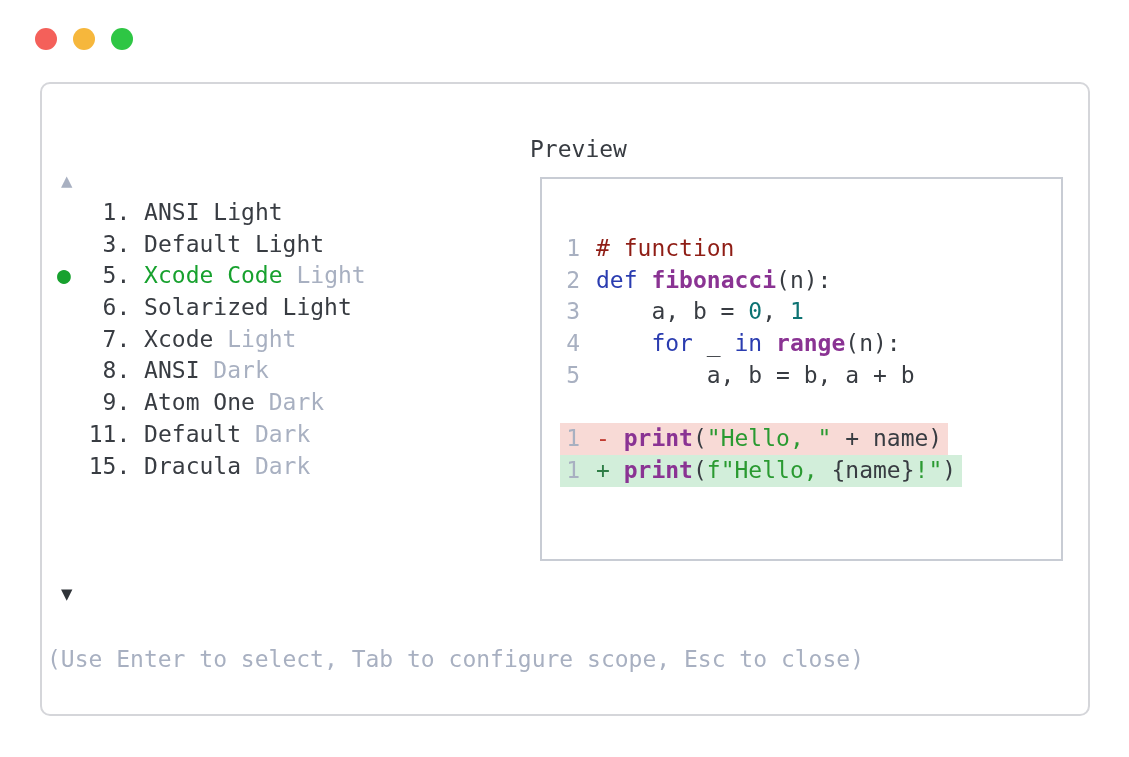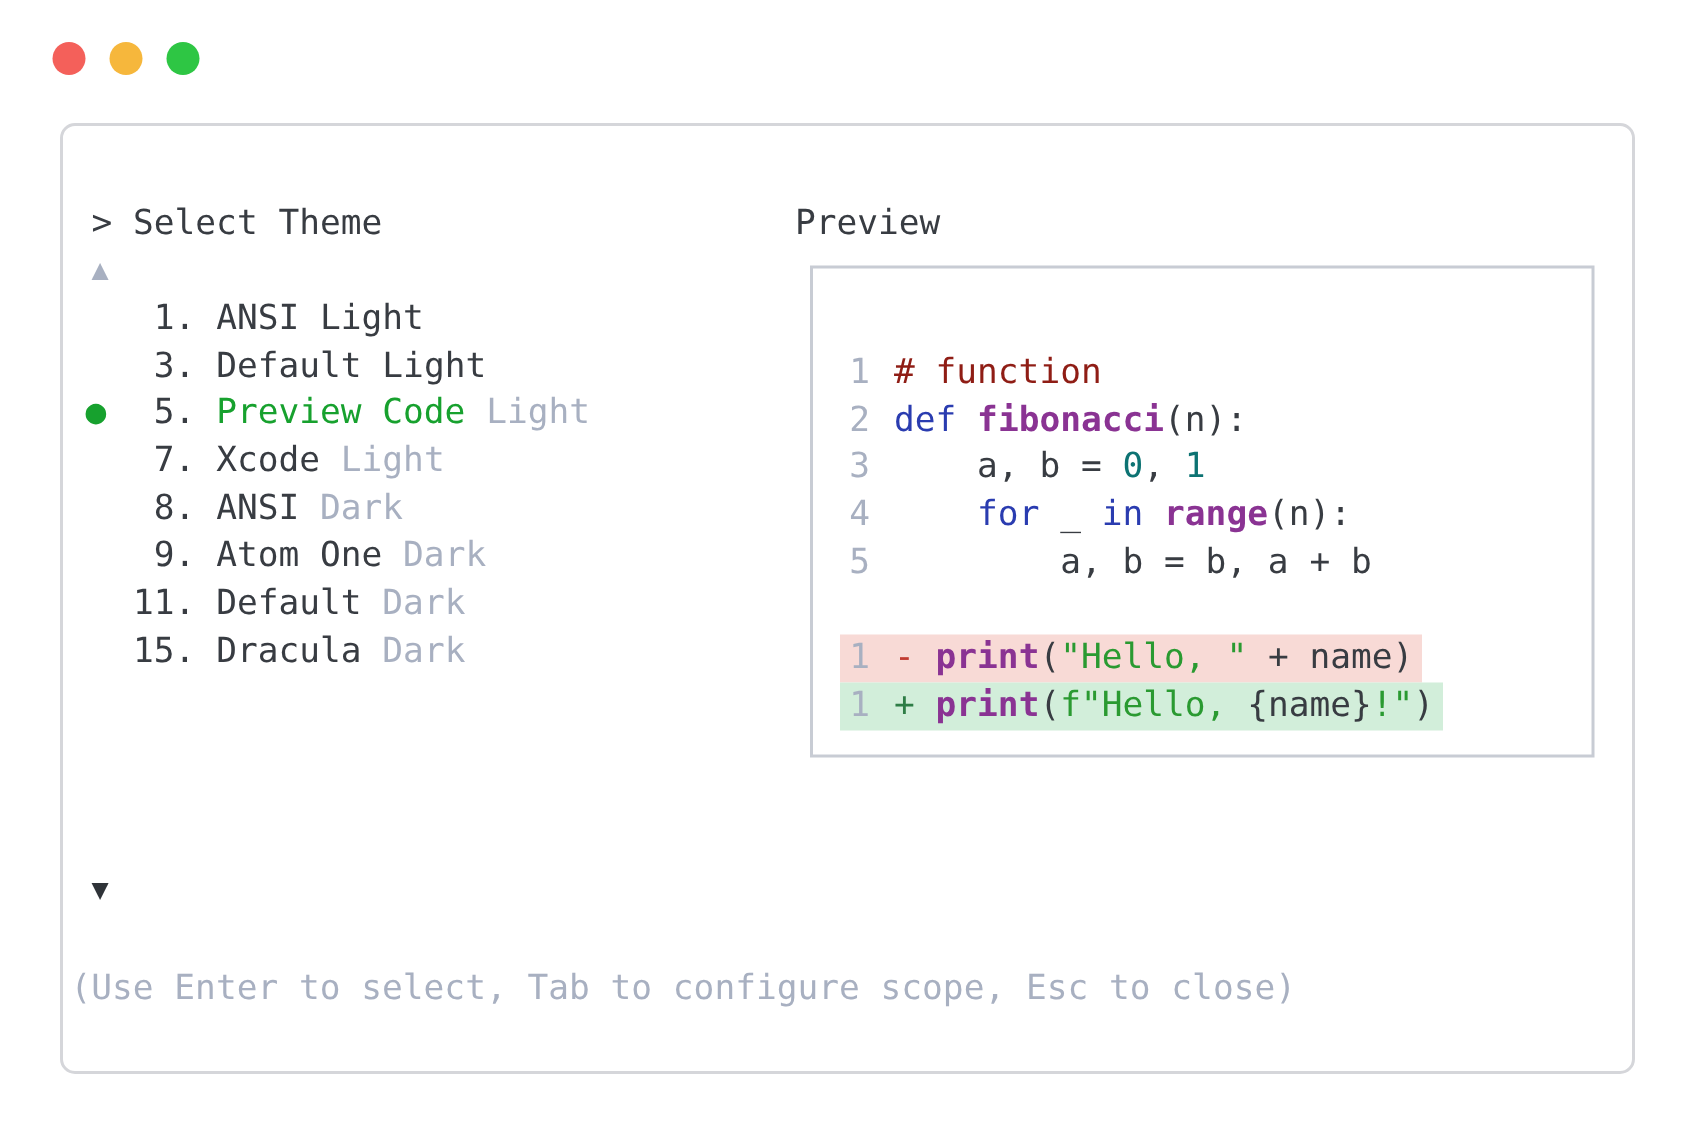--- a/index.html
+++ b/index.html
@@ -21,21 +21,21 @@
   .theme-list{position:absolute;left:19px;top:113px;}
   .theme-row{position:relative;height:31.7px;white-space:pre;cursor:pointer;}
   .theme-row .bullet{position:absolute;left:-4px;top:0;color:var(--selection-green);}
   .theme-row .t-name{color:var(--text);}
   .theme-row.selected .t-name{color:var(--selection-green);}
   .theme-row .t-variant{color:var(--text);}
   .theme-row .t-variant.muted{color:var(--muted);}
   .theme-row .t-num{color:var(--text);}
   .hint{position:absolute;left:5px;top:560px;white-space:pre;color:var(--muted);}
   
-  .preview-box{position:absolute;left:498px;top:93px;width:523px;height:328px;
+  .preview-box{position:absolute;left:498px;top:93px;width:523px;height:384px;
                border:2px solid var(--preview-border);background:#ffffff;box-sizing:border-box;padding-left:12px;}
   .code-block{position:absolute;left:24px;top:54px;}
   .code-line{height:31.7px;white-space:pre;}
   .lineno{display:inline-block;width:14px;margin-right:16px;text-align:right;color:var(--muted);}
   .tk-plain{color:var(--text);}
   .tk-comment{color:var(--syn-comment);}
   .tk-keyword{color:var(--syn-keyword);}
   .tk-func{color:var(--syn-func);font-weight:bold;}
   .tk-number{color:var(--syn-number);}
   .tk-string{color:var(--syn-string);}
@@ -49,28 +49,28 @@
 <body>
 
 <div class="stage">
   <div class="traffic-lights">
     <span class="light red"></span>
     <span class="light yellow"></span>
     <span class="light green"></span>
   </div>
 
   <div class="panel">
-    <div class="picker-title">&gt; Select Theme</div>
     <div class="preview-label">Preview</div>
 
     <div class="scroll-up">▲</div>
     <div class="theme-list" id="theme-list">
         <div class="theme-row"><span class="t-num">   1. </span><span class="t-name">ANSI</span><span> </span><span class="t-variant">Light</span></div>
         <div class="theme-row"><span class="t-num">   3. </span><span class="t-name">Default</span><span> </span><span class="t-variant">Light</span></div>
-        <div class="theme-row selected"><span class="bullet">●</span><span class="t-num">   5. </span><span class="t-name">Preview Code</span><span> </span><span class="t-variant muted">Light</span></div>
+        <div class="theme-row selected"><span class="bullet">●</span><span class="t-num">   5. </span><span class="t-name">Xcode Code</span><span> </span><span class="t-variant muted">Light</span></div>
+        <div class="theme-row"><span class="t-num">   6. </span><span class="t-name">Solarized</span><span> </span><span class="t-variant">Light</span></div>
         <div class="theme-row"><span class="t-num">   7. </span><span class="t-name">Xcode</span><span> </span><span class="t-variant muted">Light</span></div>
         <div class="theme-row"><span class="t-num">   8. </span><span class="t-name">ANSI</span><span> </span><span class="t-variant muted">Dark</span></div>
         <div class="theme-row"><span class="t-num">   9. </span><span class="t-name">Atom One</span><span> </span><span class="t-variant muted">Dark</span></div>
         <div class="theme-row"><span class="t-num">  11. </span><span class="t-name">Default</span><span> </span><span class="t-variant muted">Dark</span></div>
         <div class="theme-row"><span class="t-num">  15. </span><span class="t-name">Dracula</span><span> </span><span class="t-variant muted">Dark</span></div>
       </div>
     <div class="scroll-down">▼</div>
 
     <div class="preview-box">
       <div class="code-block" id="code-block">

